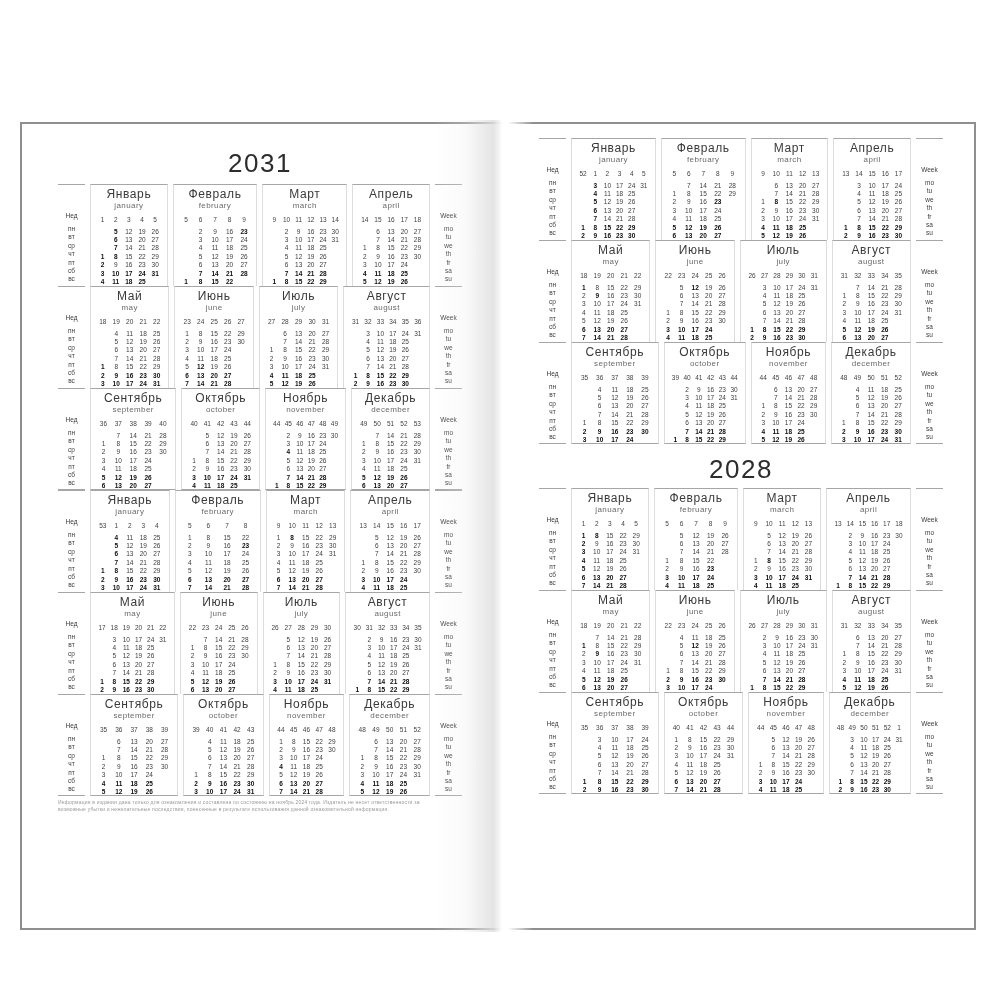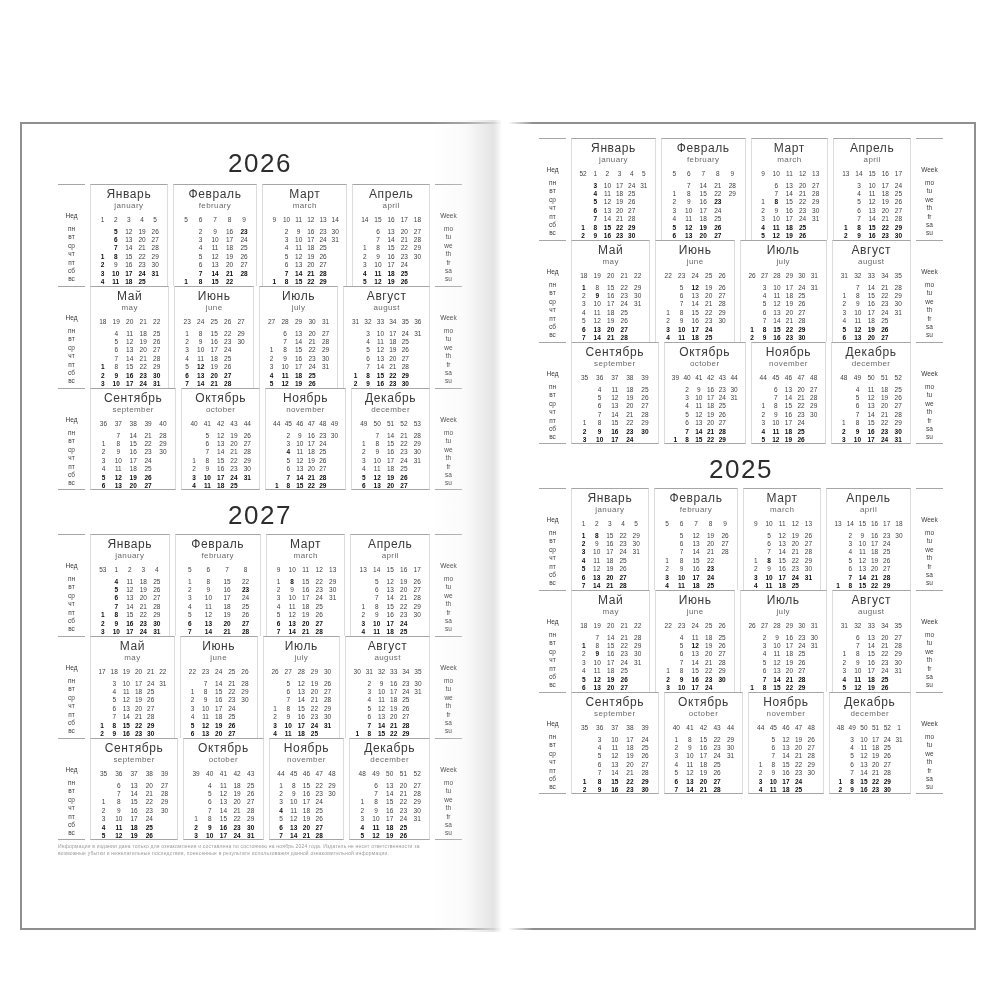--- a/index.html
+++ b/index.html
@@ -39,21 +39,21 @@
   .dlabel{height:8.4px;font-size:6.5px;line-height:7px;text-align:center;color:#3c3c3c;}
   .footer{margin-top:3px;color:#9b9b9b;font-size:5px;line-height:6.5px;letter-spacing:0.2px;}
 </style>
 </head>
 <body>
 
 <div class="canvas">
   <div class="book"></div>
 
   <div class="page-content left">
-    <div class="year-title">2026</div>
+    <div class="year-title">2031</div>
     <div class="year-block">
         <div class="band">
           <div class="cell wcol">
             <div class="spacer"></div>
             <div class="wlabel">Нед</div>
             <div class="dlabel">пн</div>
             <div class="dlabel">вт</div>
             <div class="dlabel">ср</div>
             <div class="dlabel">чт</div>
             <div class="dlabel">пт</div>
@@ -882,21 +882,20 @@
             <div class="dlabel">mo</div>
             <div class="dlabel">tu</div>
             <div class="dlabel">we</div>
             <div class="dlabel">th</div>
             <div class="dlabel">fr</div>
             <div class="dlabel">sa</div>
             <div class="dlabel">su</div>
           </div>
         </div>
       </div>
-    <div class="year-title t2">2027</div>
     <div class="year-block">
         <div class="band">
           <div class="cell wcol">
             <div class="spacer"></div>
             <div class="wlabel">Нед</div>
             <div class="dlabel">пн</div>
             <div class="dlabel">вт</div>
             <div class="dlabel">ср</div>
             <div class="dlabel">чт</div>
             <div class="dlabel">пт</div>
@@ -2558,21 +2557,21 @@
             <div class="dlabel">mo</div>
             <div class="dlabel">tu</div>
             <div class="dlabel">we</div>
             <div class="dlabel">th</div>
             <div class="dlabel">fr</div>
             <div class="dlabel">sa</div>
             <div class="dlabel">su</div>
           </div>
         </div>
       </div>
-    <div class="year-title t2">2025</div>
+    <div class="year-title t2">2028</div>
     <div class="year-block">
         <div class="band">
           <div class="cell wcol">
             <div class="spacer"></div>
             <div class="wlabel">Нед</div>
             <div class="dlabel">пн</div>
             <div class="dlabel">вт</div>
             <div class="dlabel">ср</div>
             <div class="dlabel">чт</div>
             <div class="dlabel">пт</div>

